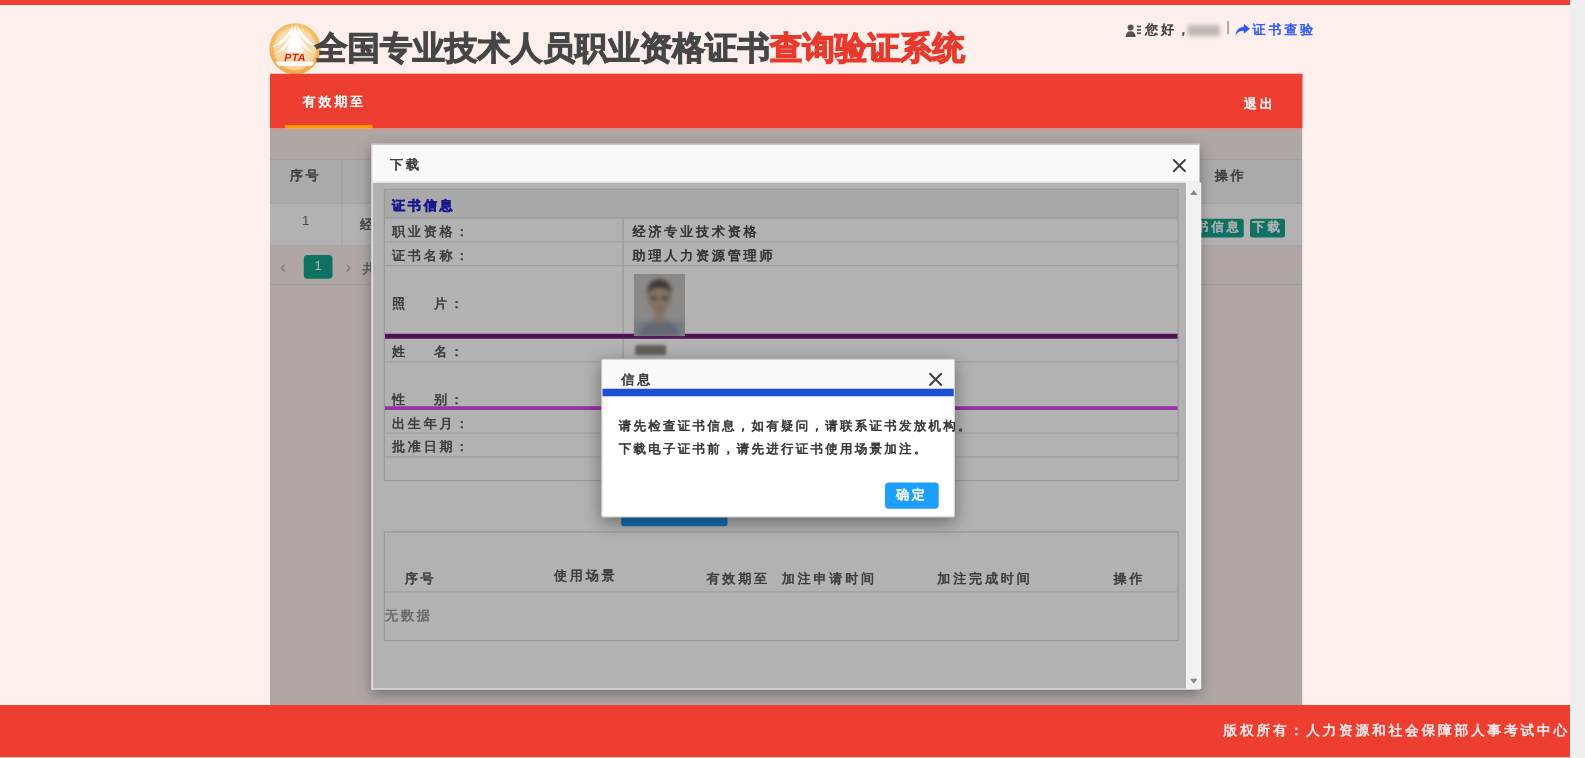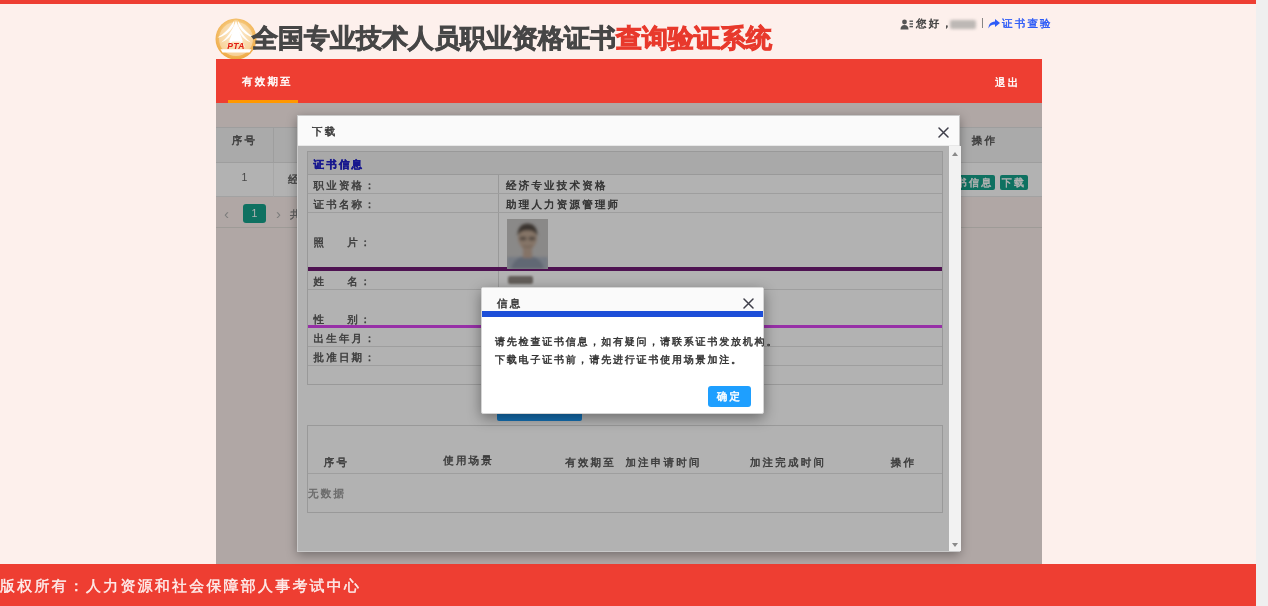--- a/index.html
+++ b/index.html
@@ -83,21 +83,21 @@
   <div class="ab" style="left:8px;top:102px;font-size:15px;color:#b3b3b3">‹</div>
   <div class="ab" style="left:27px;top:101px;width:23px;height:19px;background:#16a28c;border-radius:3px;color:#fff;font-size:10.5px;text-align:center;line-height:19px">1</div>
   <div class="ab" style="left:60px;top:102px;font-size:15px;color:#b3b3b3">›</div>
   <div class="ab cjk" style="left:74px;top:105px;font-size:10.5px;color:#888">共1条</div>
   <div class="ab" style="left:0;top:124px;width:826px;height:1px;background:#e2ded9"></div>
 
   <div class="ab" style="left:0;top:0;width:826px;height:461px;background:rgba(0,0,0,0.3)"></div>
 </div>
 
 <div class="ab" style="left:0;top:564px;width:1256px;height:42px;background:#ee3e32">
-  <div class="ab cjk" style="left:0;top:13px;width:1256px;text-align:left;font-size:15px;letter-spacing:2.2px;color:rgba(255,255,255,0.85)">版权所有：人力资源和社会保障部人事考试中心</div>
+  <div class="ab cjk" style="left:0;top:13px;width:1256px;text-align:right;font-size:11px;letter-spacing:2.2px;color:rgba(255,255,255,0.85)">版权所有：人力资源和社会保障部人事考试中心</div>
 </div>
 
 <div class="ab" style="left:1256px;top:0;width:12px;height:606px;background:#efefef"></div>
 
 <div class="ab" style="left:297px;top:115px;width:663px;height:437px;background:#fff;border:1px solid #c9c9c9;box-shadow:0 3px 10px rgba(0,0,0,0.35)">
 
   <div class="ab" style="left:0;top:0;width:661px;height:30px;background:#fafafa;border-bottom:1px solid #e8e8e8">
     <div class="ab cjk" style="left:14px;top:8.5px;font-size:10.5px;color:#333;white-space:nowrap">下载</div>
     <svg class="ab" style="left:640px;top:11px" width="11" height="11" viewBox="0 0 11 11">
         <path d="M1 1 L10 10 M10 1 L1 10" stroke="#3f3f4a" stroke-width="1.5" stroke-linecap="round"></path>

